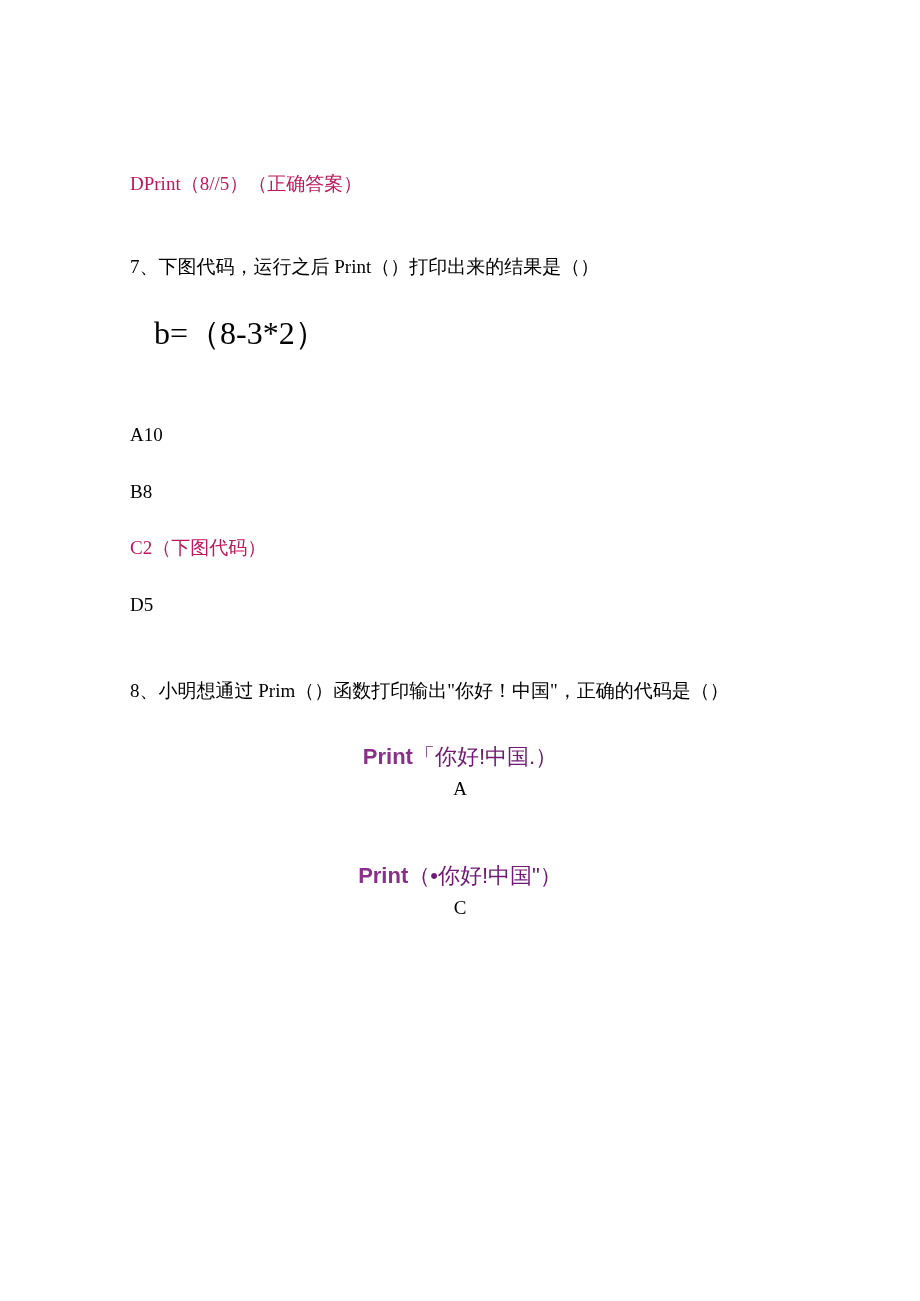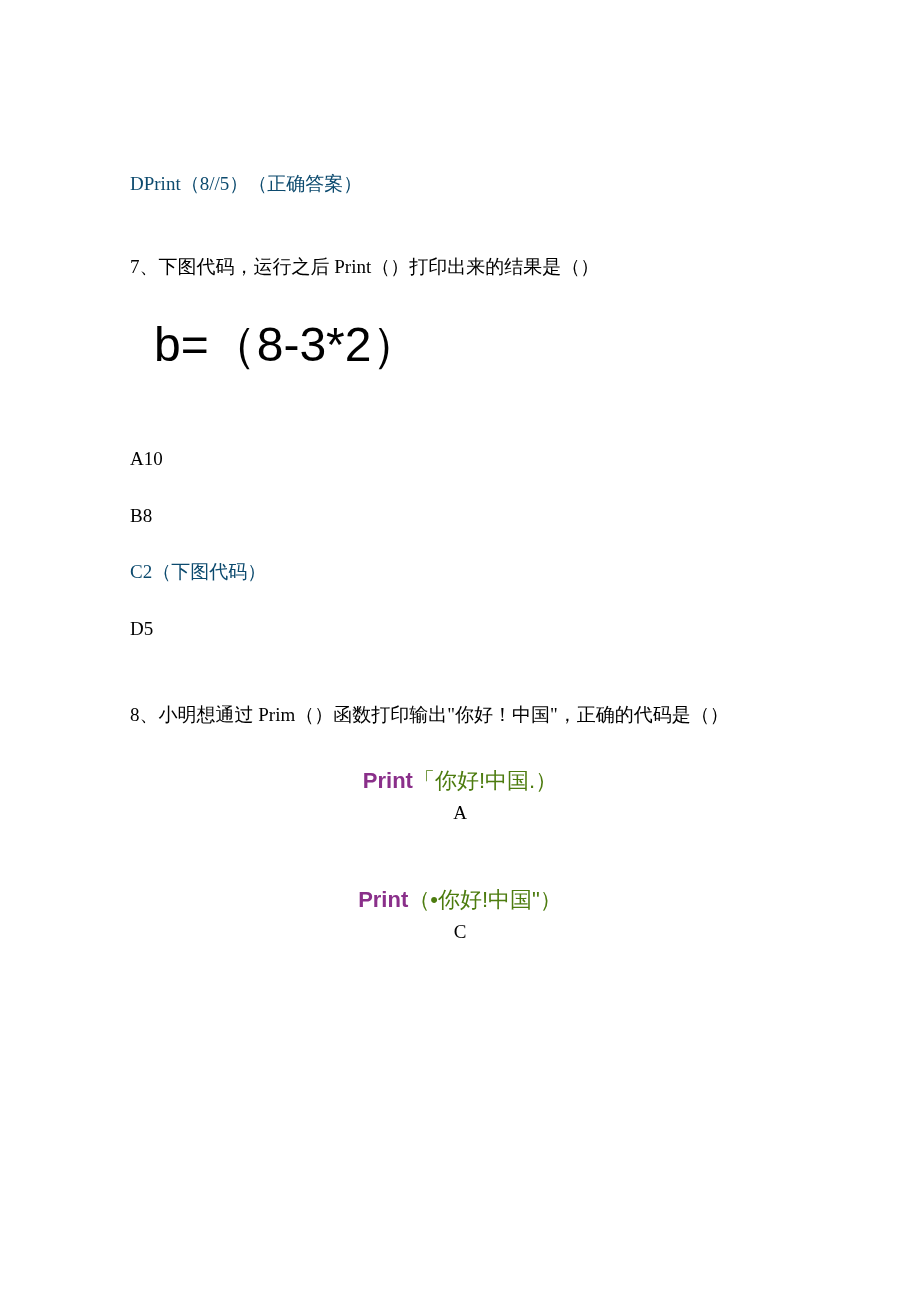--- a/index.html
+++ b/index.html
@@ -15,26 +15,26 @@
     padding: 170px 130px 60px 130px;
     box-sizing: border-box;
     font-size: 19px;
     line-height: 1.5;
     color: #000000;
   }
   .line {
     margin-bottom: 28px;
   }
   .red {
-    color: #0c4a6e;
+    color: #be185d;
   }
   .code-block {
     margin: 24px 0 64px 24px;
-    font-family: Liberation Sans, sans-serif;
-    font-size: 48px;
+    font-family: Liberation Serif, serif;
+    font-size: 32px;
     color: #000000;
     line-height: 1.5;
   }
   .code-block .print-kw {
     color: #8a2f8a;
   }
   .q8-options {
     text-align: center;
     margin-top: 34px;
   }
@@ -43,21 +43,21 @@
   }
   .q8-code {
     font-family: "Arial", "Microsoft YaHei", sans-serif;
     font-size: 22px;
   }
   .q8-kw {
     color: #8a2f8a;
     font-weight: bold;
   }
   .q8-text {
-    color: #4d7c0f;
+    color: #701a75;
   }
   .q8-label {
     font-size: 19px;
     margin-top: 2px;
   }
 </style>
 </head>
 <body>
 
 <div class="page">

